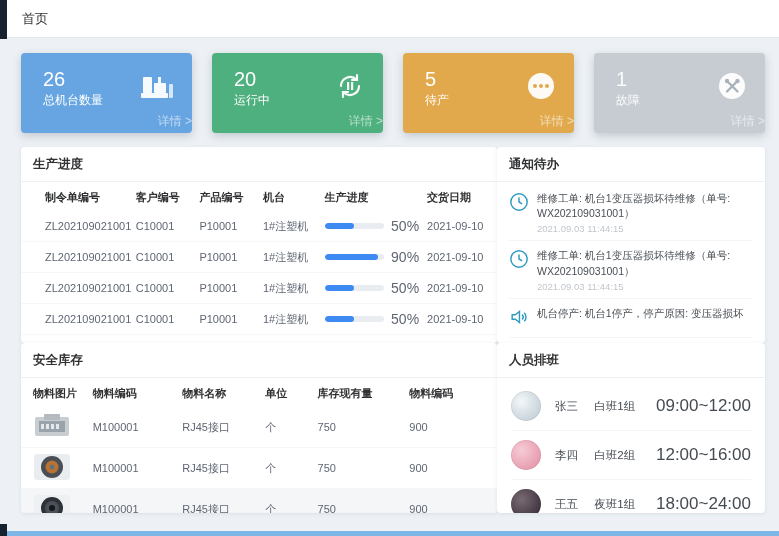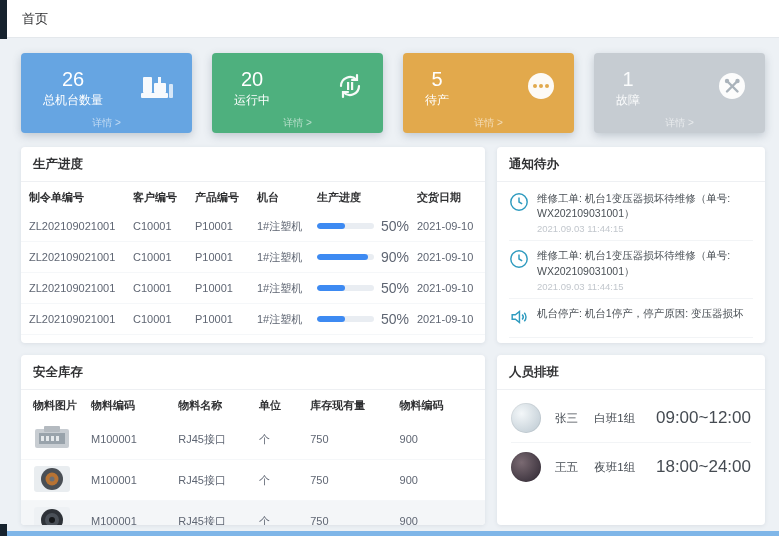--- a/index.html
+++ b/index.html
@@ -20,40 +20,40 @@
 
   
   .cards { display:flex; gap:20px; margin-bottom:14px; }
   .card { flex:1; height:80px; border-radius:4px; position:relative; color:#fff;
           box-shadow:0 3px 8px rgba(60,80,100,0.25); }
   .card-0 { background:#66a5e2; }
   .card-1 { background:#4eb07e; }
   .card-2 { background:#e2a94c; }
   .card-3 { background:#c6ccd2; }
   .card-inner { display:flex; align-items:center; padding:10px 18px 20px 22px; height:100%; }
-  .card-text { display:flex; flex-direction:column; align-items:center; gap:2px; }
+  .card-text { display:flex; flex-direction:column; align-items:flex-start; gap:2px; }
   .card-value { font-size:20px; line-height:22px; }
   .card-label { font-size:12px; }
   .card-icon { margin-left:auto; opacity:.95; }
-  .card-detail { position:absolute; left:0; right:0; bottom:3px; text-align:center;
-                 font-size:10px; color:rgba(255,255,255,0.6); cursor:pointer; }
+  .card-detail { position:absolute; left:0; right:0; bottom:3px; text-align:right;
+                 font-size:12px; color:rgba(255,255,255,0.6); cursor:pointer; }
   .card-3 .card-value, .card-3 .card-label { color:#fafbfc; }
 
   
-  .grid { display:grid; grid-template-columns:1fr 268px; grid-template-rows:196px 170px; gap:12px; }
+  .grid { display:grid; grid-template-columns:1fr 268px; grid-template-rows:196px 170px; }
   .panel { background:#fff; border-radius:4px; box-shadow:0 1px 4px rgba(60,80,100,0.10); overflow:hidden; }
   .panel-title { padding:9px 12px 8px; font-size:12.5px; font-weight:bold; color:#303133;
                  border-bottom:1px solid #eef0f3; }
 
   
   table { width:100%; border-collapse:collapse; table-layout:fixed; font-size:11px; }
   th { font-weight:bold; color:#303133; text-align:left; padding:8px 4px 6px; }
   td { color:#5f6673; padding:7px 4px; border-bottom:1px solid #f5f7f9; }
   tr:last-child td { border-bottom:none; }
-  .prod-table th:first-child, .prod-table td:first-child { padding-left:8px; }
+  .prod-table th:first-child, .prod-table td:first-child { padding-left:24px; }
   .prod-table col.c-order { width:108px; } .prod-table col.c-cust { width:62px; }
   .prod-table col.c-prod { width:62px; }  .prod-table col.c-mach { width:60px; }
   .prod-table col.c-prog { width:100px; } .prod-table col.c-date { width:72px; }
 
   .pwrap { display:flex; align-items:center; gap:7px; }
   .ptrack { width:62px; height:6px; background:#e9edf2; border-radius:3px; overflow:hidden; }
   .pfill { height:100%; background:#3d8af2; border-radius:3px; }
   .plabel { font-size:14px; color:#5f6673; }
 
   .inv-table th:first-child, .inv-table td:first-child { padding-left:12px; }
@@ -416,20 +416,26 @@
         <div class="panel-title">人员排班</div>
         <div class="sched-list">
 
           <div class="sched-row">
             <span class="avatar avatar-1"></span>
             <span class="sched-name">张三</span>
             <span class="sched-shift">白班1组</span>
             <span class="sched-time">09:00~12:00</span>
           </div>
 
+          <div class="sched-row">
+            <span class="avatar avatar-2"></span>
+            <span class="sched-name">李四</span>
+            <span class="sched-shift">白班2组</span>
+            <span class="sched-time">12:00~16:00</span>
+          </div>
 
           <div class="sched-row">
             <span class="avatar avatar-3"></span>
             <span class="sched-name">王五</span>
             <span class="sched-shift">夜班1组</span>
             <span class="sched-time">18:00~24:00</span>
           </div>
 
         </div>
       </div>

